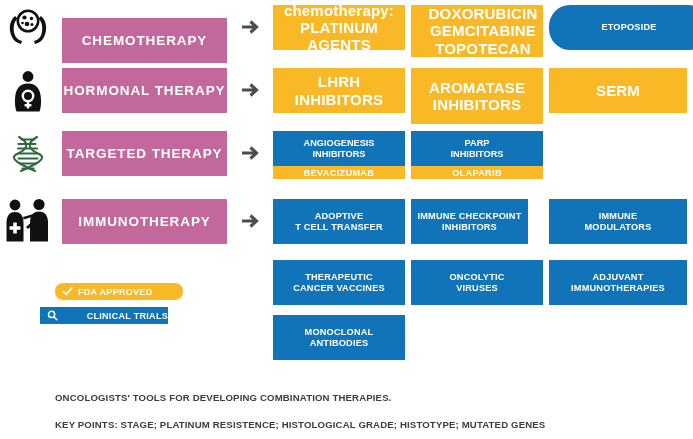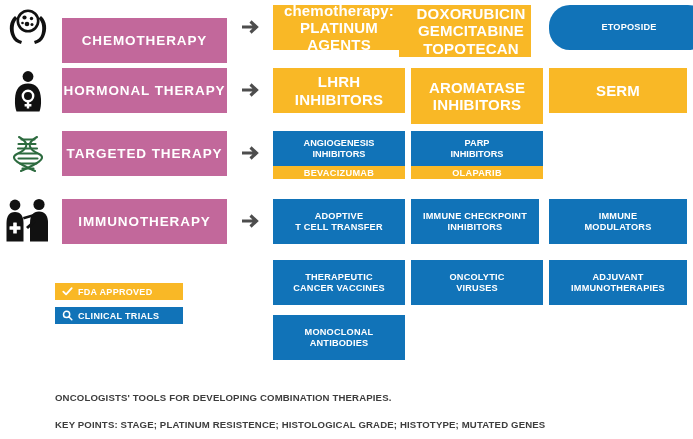--- a/index.html
+++ b/index.html
@@ -58,21 +58,21 @@
     color:#ffffff;font-weight:bold;font-size:9px;
     letter-spacing:.3px;
     box-sizing:border-box;
     padding-left:7px;
   }
   .legend .lg-ico{
     width:11px;height:11px;margin-right:5px;flex:0 0 auto;
     display:flex;align-items:center;justify-content:center;
   }
   .legend .lg-ico svg{width:11px;height:11px;display:block;}
-  .legend.yellow{background:#f9b826;}
+  .legend.yellow{background:#f9b826;border-radius:8px;}
   .legend.blue{background:#1173b8;}
 
   
   .foot-line{
     position:absolute;
     color:#3d3d3d;
     font-size:9.6px;
     font-weight:bold;
     letter-spacing:.15px;
     white-space:nowrap;
@@ -162,21 +162,21 @@
   </div>
   <div class="arrow" style="left:240px;top:210px;">
     <svg viewBox="0 0 22 22">
         <path d="M2 11 H15 M10.5 5.5 L16.5 11 L10.5 16.5" stroke="#4d4d4d" stroke-width="3.1" fill="none"></path>
       </svg>
   </div>
 
   <div class="box yellow" style="left:273px;top:5px;width:132px;height:45px;">I LINE chemotherapy:
 PLATINUM AGENTS
 TAXANE AGENTS</div>
-  <div class="box yellow" style="left:399px;top:5px;width:132px;height:52px;padding-left:12px;">DOXORUBICIN
+  <div class="box yellow" style="left:411px;top:5px;width:132px;height:52px;padding-left:12px;">DOXORUBICIN
 GEMCITABINE
 TOPOTECAN</div>
   <div class="box blue" style="left:549px;top:5px;width:160px;height:45px;border-radius:21px;">ETOPOSIDE</div>
 
   <div class="box yellow" style="left:273px;top:68px;width:132px;height:45px;">LHRH
 INHIBITORS</div>
   <div class="box yellow" style="left:411px;top:68px;width:132px;height:56px;">AROMATASE
 INHIBITORS</div>
   <div class="box yellow" style="left:549px;top:68px;width:138px;height:45px;">SERM</div>
 
@@ -186,21 +186,21 @@
     <div class="foot">BEVACIZUMAB</div>
   </div>
   <div class="split" style="left:411px;top:131px;width:132px;height:48px;">
     <div class="head">PARP
 INHIBITORS</div>
     <div class="foot">OLAPARIB</div>
   </div>
 
   <div class="box blue" style="left:273px;top:199px;width:132px;height:45px;">ADOPTIVE
 T CELL TRANSFER</div>
-  <div class="box blue" style="left:411px;top:199px;width:128px;height:45px;">IMMUNE CHECKPOINT
+  <div class="box blue" style="left:411px;top:199px;width:117px;height:45px;">IMMUNE CHECKPOINT
 INHIBITORS</div>
   <div class="box blue" style="left:549px;top:199px;width:138px;height:45px;">IMMUNE
 MODULATORS</div>
 
   <div class="box blue" style="left:273px;top:260px;width:132px;height:45px;">THERAPEUTIC
 CANCER VACCINES</div>
   <div class="box blue" style="left:411px;top:260px;width:132px;height:45px;">ONCOLYTIC
 VIRUSES</div>
   <div class="box blue" style="left:549px;top:260px;width:138px;height:45px;">ADJUVANT
 IMMUNOTHERAPIES</div>
@@ -210,21 +210,21 @@
 
   <div class="legend yellow" style="left:55px;top:283px;width:128px;height:17px;">
     <span class="lg-ico">
       <svg viewBox="0 0 11 11">
           <path d="M1.3 5.6 L4.1 8.4 L9.7 2.2" stroke="#ffffff" stroke-width="1.8" fill="none" stroke-linecap="round" stroke-linejoin="round"></path>
         </svg>
     </span>
     <span>FDA APPROVED</span>
   </div>
 
-  <div class="legend blue" style="left:55px;top:307px;width:128px;height:17px;">
+  <div class="legend blue" style="left:40px;top:307px;width:128px;height:17px;justify-content:space-between;">
     <span class="lg-ico">
       <svg viewBox="0 0 11 11">
           <g stroke="#ffffff" stroke-width="1.5" fill="none" stroke-linecap="round">
         <circle cx="4.6" cy="4.4" r="3.1"></circle>
             <path d="M6.9 6.8 L9.8 9.7"></path>
           </g>
         </svg>
     </span>
     <span>CLINICAL TRIALS</span>
   </div>

